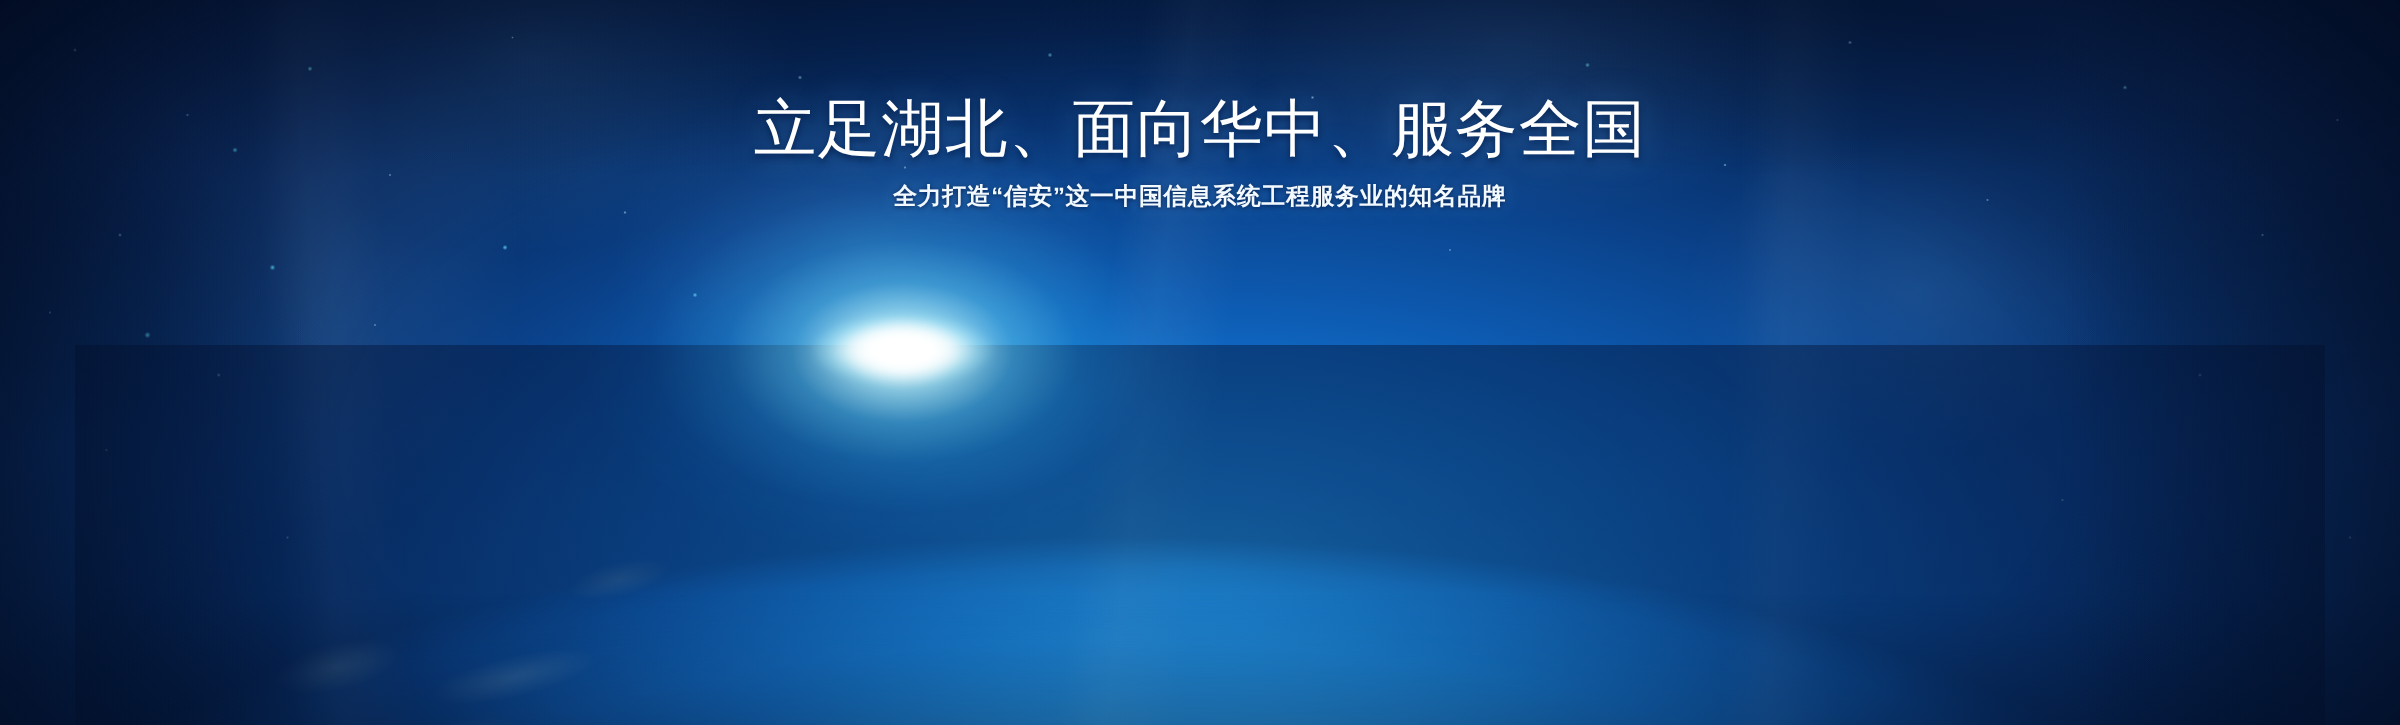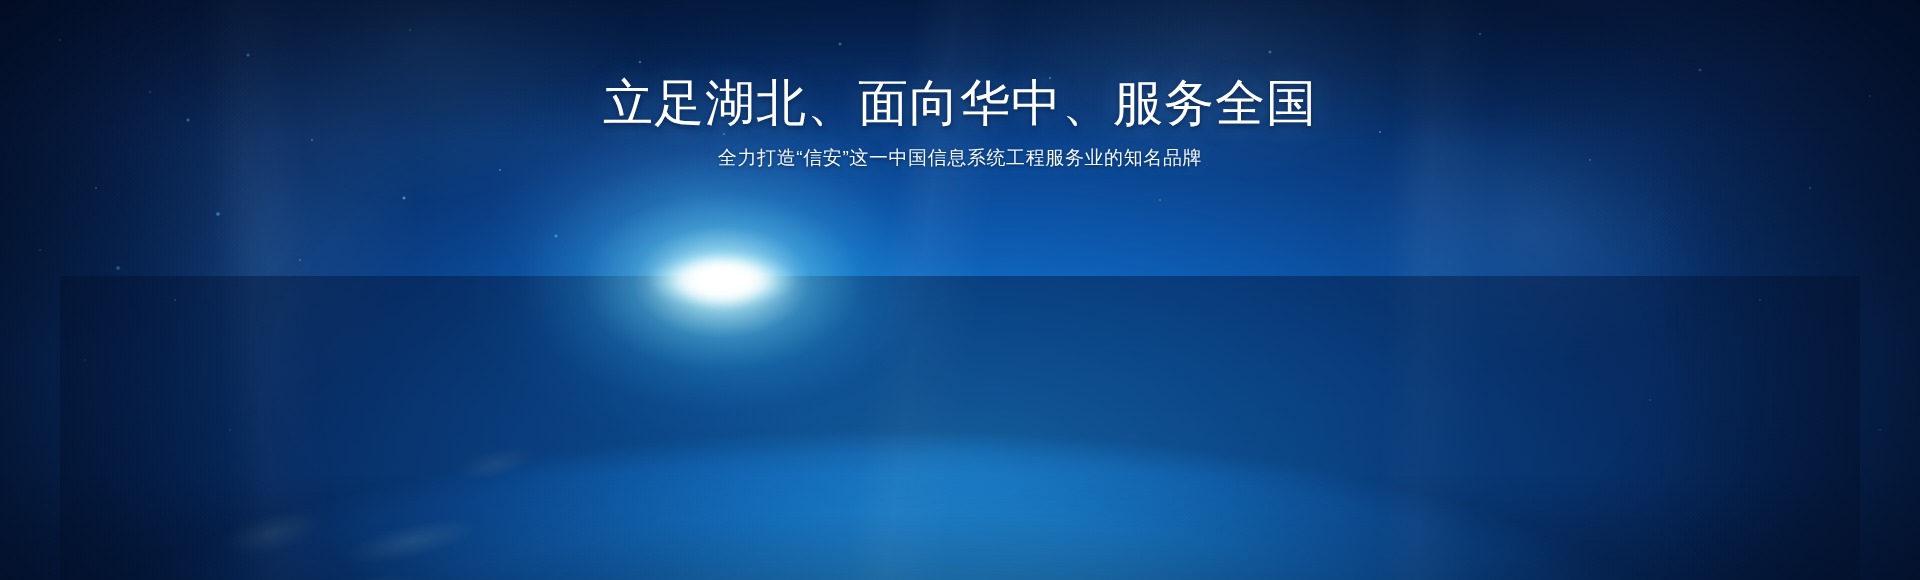--- a/index.html
+++ b/index.html
@@ -230,21 +230,21 @@
     text-shadow:
       0 2px 6px rgba(2,26,70,.85),
       0 0 26px rgba(120,200,255,.35);
     white-space: nowrap;
   }
 
   #subline {
     margin-top: 20px;
     font-size: 19px;
     line-height: 1;
-    font-weight: 400;
+    font-weight: 700;
     color: #f2f9ff;
     letter-spacing: .6px;
     text-shadow:
       0 1px 4px rgba(2,26,70,.9),
       0 0 16px rgba(130,205,255,.30);
     white-space: nowrap;
   }
 </style>
 </head>
 <body>

